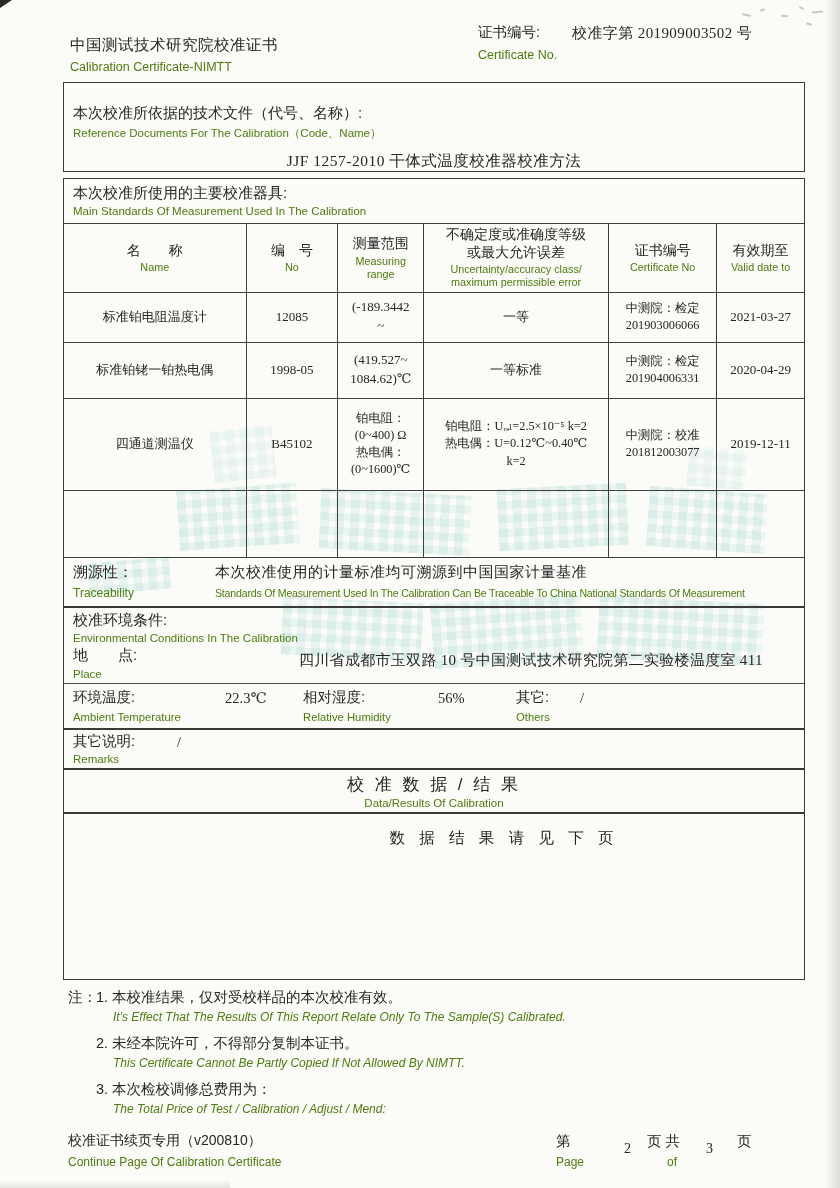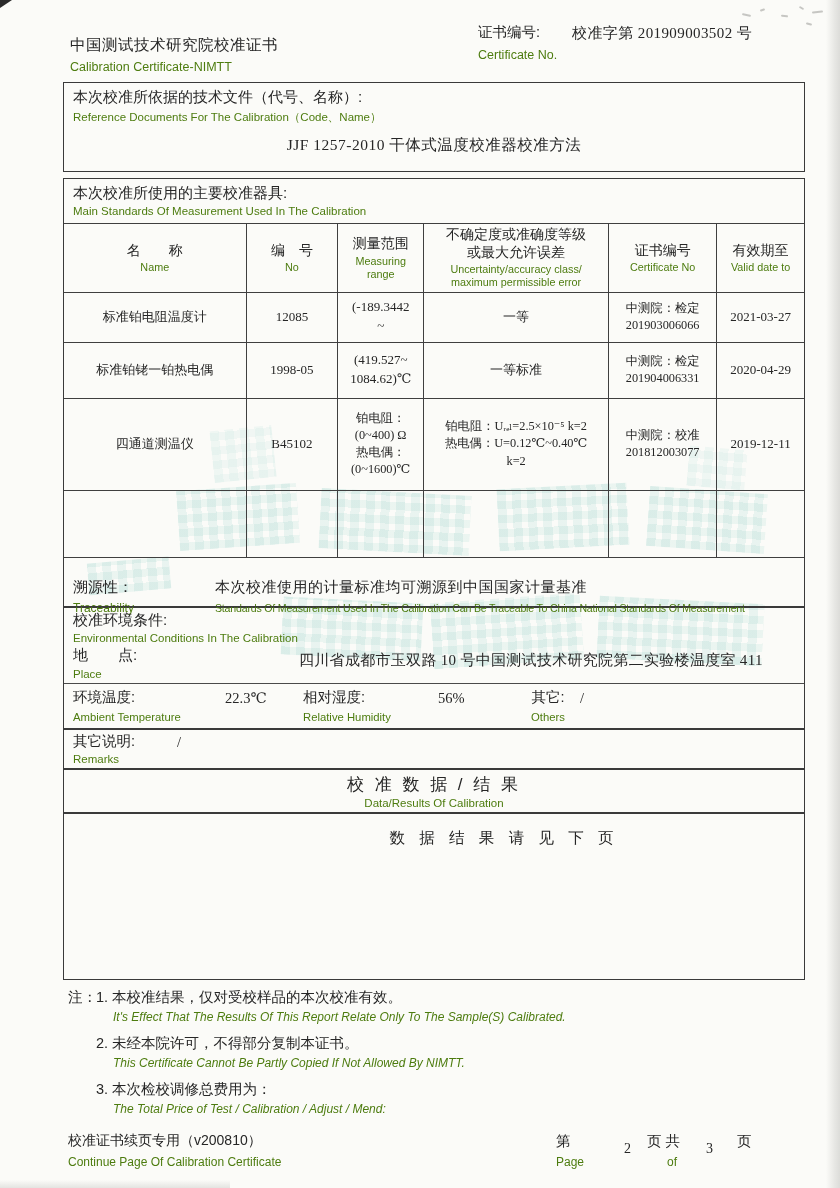--- a/index.html
+++ b/index.html
@@ -49,59 +49,59 @@
   .hdr-left { position:absolute; left:70px; top:35px; }
   .hdr-left .zh { font-size:15.5px; letter-spacing:.5px; }
   .hdr-left .en { font-size:12.5px; margin-top:4px; }
   .hdr-right-labels { position:absolute; left:478px; top:23px; }
   .hdr-right-labels .zh { font-size:14.5px; }
   .hdr-right-labels .en { font-size:12.5px; margin-top:6px; }
   .hdr-cert-no { position:absolute; left:572px; top:24px; font-size:15px; letter-spacing:.4px; }
 
   
   .bx { position:absolute; left:63px; width:742px; border:1.5px solid #3a3a3a; background:transparent; }
-  .box1 { top:82px; height:90px; padding:5px 9px; }
+  .box1 { top:82px; height:90px; padding:21px 9px; }
   .box1 .zh { font-size:15px; }
   .box1 .en { font-size:11.5px; margin-top:3px; }
   .box1 .val { font-size:15.5px; text-align:center; margin-top:10px; letter-spacing:.5px; }
 
   .box2 { top:178px; height:430px; }
   .box2 .ttl { padding:5px 9px 0 9px; height:44px; }
   .box2 .ttl .zh { font-size:15px; }
   .box2 .ttl .en { font-size:11.5px; margin-top:2px; }
 
   .tblwrap { border-top:1.4px solid #3f3f3f; }
   table.std { width:100%; height:333px; border-collapse:collapse; border-style:hidden; table-layout:fixed; }
   table.std td, table.std th { border:1.4px solid #3f3f3f; text-align:center; vertical-align:middle; font-weight:normal; padding:2px 3px; }
   table.std th .zh { font-size:14px; line-height:1.25; }
   table.std th .en { font-size:10.8px; line-height:1.2; margin-top:2px; }
   table.std td { font-size:13px; line-height:1.45; }
   .r-hdr { height:68px; } .r1 { height:50px; } .r2 { height:56px; } .r3 { height:92px; }
   .cell-sm { font-size:12.3px !important; line-height:1.4 !important; }
 
-  .trace { border-top:1.4px solid #3f3f3f; display:grid; grid-template-columns:142px 1fr; padding:20px 0 4px 9px; height:52px; }
+  .trace { border-top:1.4px solid #3f3f3f; display:grid; grid-template-columns:142px 1fr; padding:5px 0 4px 9px; height:52px; }
   .trace .zh-l { font-size:15px; }
   .trace .en-l { font-size:12px; margin-top:4px; }
   .trace .zh-t { font-size:15px; letter-spacing:.5px; }
   .trace .en-t { font-size:10.6px; margin-top:5px; white-space:nowrap; letter-spacing:-.2px; }
 
   .box3 { top:606px; height:124px; }
   .box3 .ttl { padding:4px 9px 0 9px; }
   .box3 .ttl .zh { font-size:15px; }
   .box3 .ttl .en { font-size:11.5px; margin-top:2px; }
   .place-row { display:grid; grid-template-columns:150px 1fr; padding:2px 9px 0 9px; }
   .place-row .zh { font-size:15px; }
   .place-row .en { font-size:11.5px; margin-top:3px; }
   .place-row .val { font-size:15px; padding:5px 0 0 76px; letter-spacing:.3px; }
   .box3 .divider { border-top:1.3px solid #4a4a4a; margin-top:3px; }
   .env-row { display:flex; padding:4px 9px 0 9px; }
   .env-row .lab .zh { font-size:14.5px; }
   .env-row .lab .en { font-size:11.3px; margin-top:4px; }
   .env-row .val { font-size:14.5px; padding-top:2px; }
-  .w152{width:152px;} .w135{width:135px;} .w78{width:78px;} .w64{width:64px;text-align:center;}
+  .w152{width:152px;} .w135{width:135px;} .w78{width:78px;} .w64{width:64px;}
 
   .box4 { top:728px; height:42px; display:flex; padding:3px 9px; }
   .box4 .lab .zh { font-size:14.5px; }
   .box4 .lab .en { font-size:11.5px; margin-top:2px; }
   .box4 .val { font-size:14.5px; margin-left:42px; padding-top:2px; }
 
   .box5 { top:768px; height:46px; text-align:center; padding-top:4px; }
   .box5 .zh { font-size:17px; letter-spacing:3px; }
   .box5 .en { font-size:11.5px; margin-top:1px; }
 

